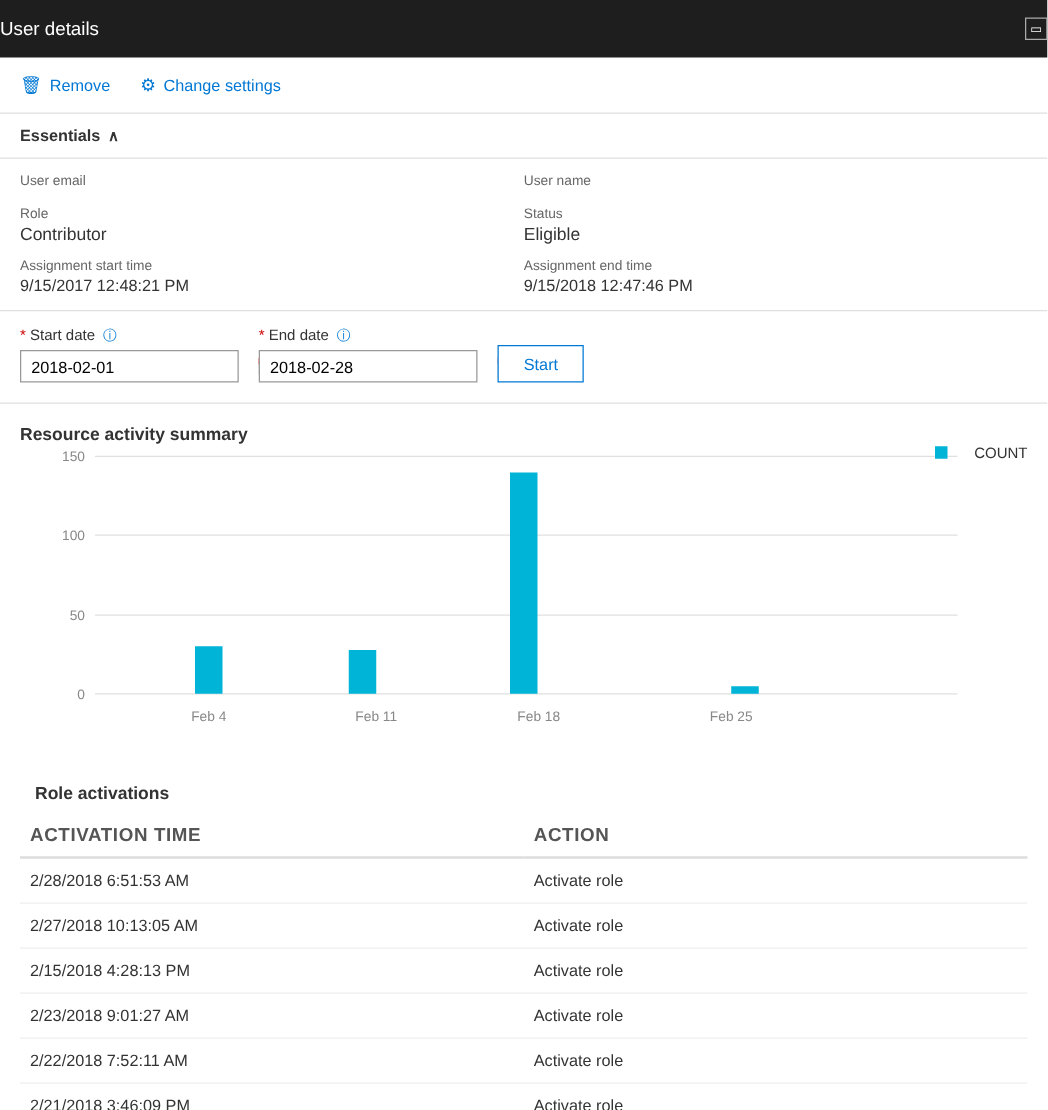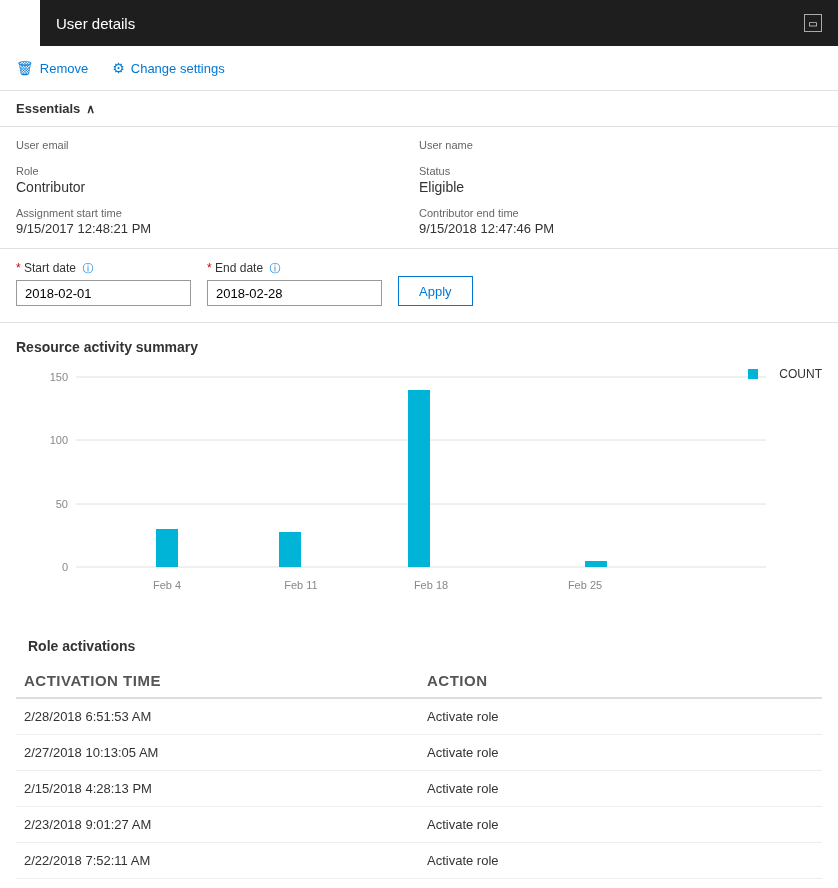--- a/index.html
+++ b/index.html
@@ -1,25 +1,24 @@
 <!DOCTYPE html>
 <html><head>
   <meta charset="utf-8">
   <style>
     * { box-sizing: border-box; margin: 0; padding: 0; }
     body { font-family: 'Segoe UI', Arial, sans-serif; font-size: 13px; color: #333; background: #fff; width: 838px; min-height: 888px; overflow: hidden; }
 
     .title-bar {
       background: #1e1e1e;
       color: #fff;
-      padding: 14px 16px;
+      padding: 14px 0;
       display: flex;
       align-items: center;
       justify-content: space-between;
-      margin-left: 40px;
     }
     .title-bar-title { font-size: 15px; font-weight: 400; }
     .title-bar-controls { display: flex; gap: 8px; }
     .title-bar-btn {
       width: 18px; height: 18px;
       border: 1px solid #aaa;
       background: transparent;
       cursor: pointer;
       display: flex; align-items: center; justify-content: center;
       color: #fff; font-size: 10px;
@@ -82,21 +81,21 @@
       background: #fff;
       border: 1px solid #0078d4;
       color: #0078d4;
       padding: 6px 20px;
       cursor: pointer;
       font-size: 13px;
       height: 30px;
     }
 
     .chart-section { padding: 16px 16px 0; }
-    .chart-title { font-size: 14px; font-weight: 600; margin-bottom: 12px; }
+    .chart-title { font-size: 14px; font-weight: 600; }
 
     .table-section { padding: 16px; }
     .table-title { font-size: 14px; font-weight: 600; margin-bottom: 12px; padding-left: 12px; }
     table { width: 100%; border-collapse: collapse; }
     thead tr { border-bottom: 2px solid #ddd; }
     thead th {
       text-align: left; font-size: 15px; font-weight: 700;
       color: #555; padding: 6px 8px 8px; letter-spacing: 0.5px;
       text-transform: uppercase;
     }
@@ -147,21 +146,21 @@
   <div>
     <div class="field-label">Status</div>
     <div class="field-value large">Eligible</div>
   </div>
 
   <div>
     <div class="field-label">Assignment start time</div>
     <div class="field-value">9/15/2017 12:48:21 PM</div>
   </div>
   <div>
-    <div class="field-label">Contributor end time</div>
+    <div class="field-label">Assignment end time</div>
     <div class="field-value">9/15/2018 12:47:46 PM</div>
   </div>
 </div>
 
 <div class="date-filter">
   <div class="date-field">
     <div class="date-label">
       <span style="color:#c00;">*</span>
       <span>Start date</span>
       <span class="info-icon">ⓘ</span>
@@ -175,21 +174,21 @@
     <div class="date-label">
       <span style="color:#c00;">*</span>
       <span>End date</span>
       <span class="info-icon">ⓘ</span>
     </div>
     <div class="date-input-wrap">
       <input type="text" value="2018-02-28" style="">
       <span class="cal-icon">📅</span>
     </div>
   </div>
-  <button class="apply-btn">Apply</button>
+  <button class="apply-btn">Start</button>
 </div>
 
 <div class="chart-section">
   <div class="chart-title">Resource activity summary</div>
 
   <div style="position:relative; width:100%; height:255px;">
     
     <div style="position:absolute; top:0; right:0; display:flex; align-items:center; gap:21px; font-size:12px;">
       <div style="width:10px;height:10px;background:#00b4d8;"></div>
       <span>COUNT</span>

